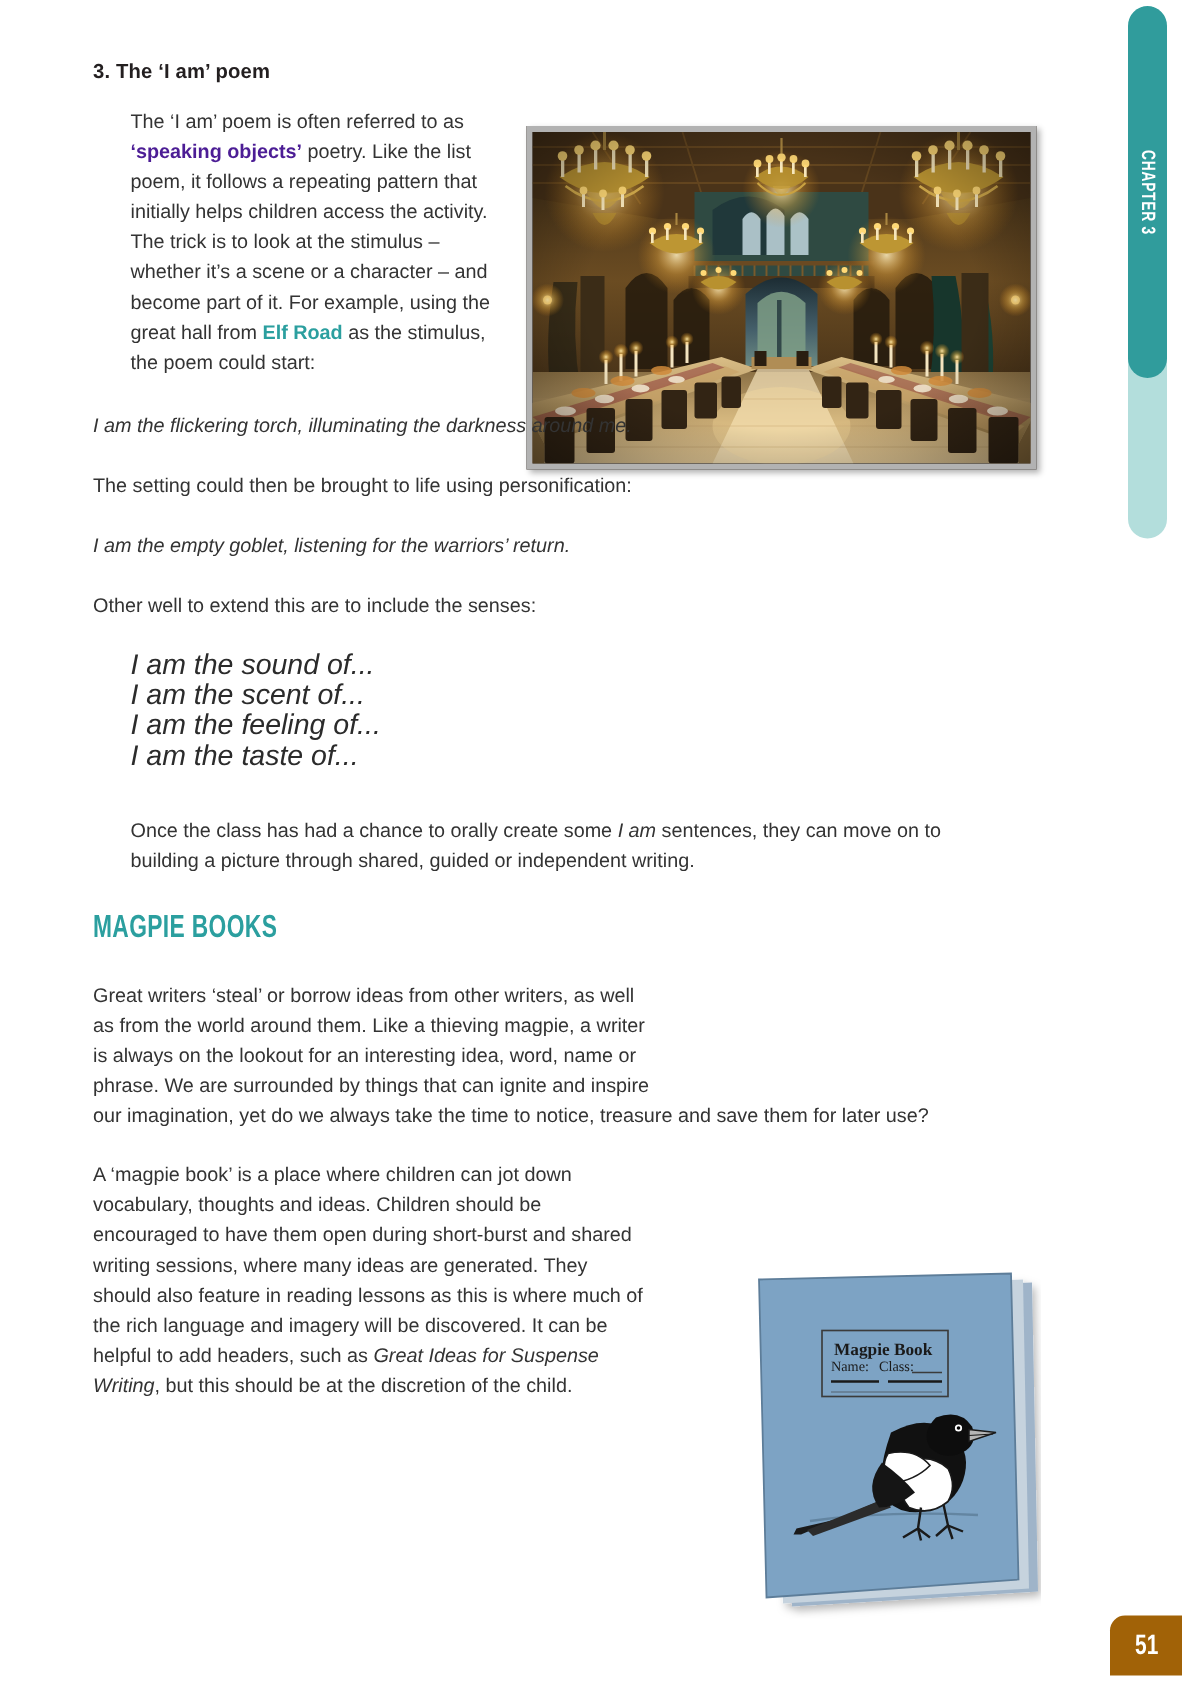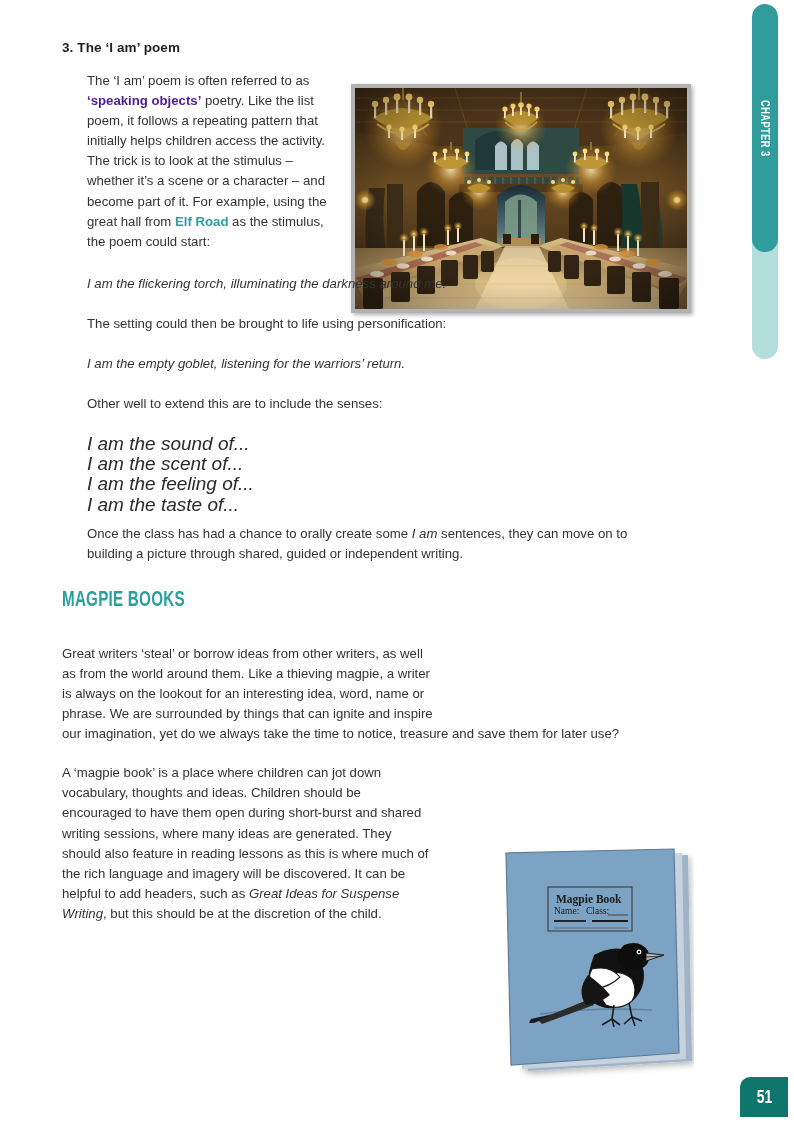--- a/index.html
+++ b/index.html
@@ -73,21 +73,21 @@
     transform: scaleX(0.80) scaleY(1.12);
   }
 
   
   .page-number {
     position: absolute;
     right: 6px;
     bottom: 6px;
     width: 48px;
     height: 40px;
-    background: #0f766e;
+    background: #a16207;
     border-top-left-radius: 10px;
     display: flex;
     align-items: center;
     justify-content: center;
     color: #ffffff;
     font-size: 17px;
     font-weight: bold;
     font-family: "Liberation Sans Narrow", "Liberation Sans", sans-serif;
     margin-left: 21px;
   }
@@ -101,21 +101,20 @@
     color: #231f20;
     letter-spacing: 0.1px;
   }
   .body-text {
     font-size: 13.2px;
     line-height: 20.1px;
     color: #333333;
     margin: 0;
   }
   .indent {
-    margin-left: 25px;
   }
   .italic {
     font-style: italic;
   }
   .teal-bold {
     color: #2b9f9f;
     font-weight: bold;
   }
   strong { font-weight: bold; color:#4c1d95; }
 
@@ -130,21 +129,21 @@
 
   .sense-list {
     margin-left: 25px;
     margin-top: 20px;
     font-size: 19px;
     line-height: 20.1px;
     font-style: italic;
   }
 
   h3.magpie-heading {
-    margin: 24px 0 34px 0;
+    margin: 24px 0 24px 0;
     color: #2b9f9f;
     font-size: 19px;
     font-weight: bold;
     letter-spacing: 0.3px;
     font-family: "Liberation Sans Narrow", "Liberation Sans", sans-serif;
   }
   h3.magpie-heading span { display:inline-block; transform-origin:left center; transform: scaleX(0.80) scaleY(1.12); }
 
   
   .hall-figure {
@@ -631,21 +630,21 @@
 
     <p class="body-text indent spaced">Other well to extend this are to include the senses:</p>
 
     <div class="sense-list">
       <div>I am the sound of...</div>
       <div>I am the scent of...</div>
       <div>I am the feeling of...</div>
       <div>I am the taste of...</div>
     </div>
 
-    <p class="body-text indent spaced" style="margin-left:25px; width:557px; margin-top:9px;"><span>Once the class has had a chance to orally create some </span><em>I am</em><span> sentences, they can move on to building a picture through shared, guided or independent writing.</span></p>
+    <p class="body-text indent spaced" style="margin-left:25px; width:557px; margin-top:29px;"><span>Once the class has had a chance to orally create some </span><em>I am</em><span> sentences, they can move on to building a picture through shared, guided or independent writing.</span></p>
 
     <h3 class="magpie-heading"><span>MAGPIE BOOKS</span></h3>
 
     <div class="clearfix">
       <div class="wrap-float" style="height:68px;"></div>
       <p class="body-text">Great writers ‘steal’ or borrow ideas from other writers, as well as from the world around them. Like a thieving magpie, a writer is always on the lookout for an interesting idea, word, name or phrase. We are surrounded by things that can ignite and inspire our imagination, yet do we always take the time to notice, treasure and save them for later use?</p>
     </div>
 
     <div class="clearfix" style="margin-top:19px;">
       <div class="wrap-float-2"></div>

